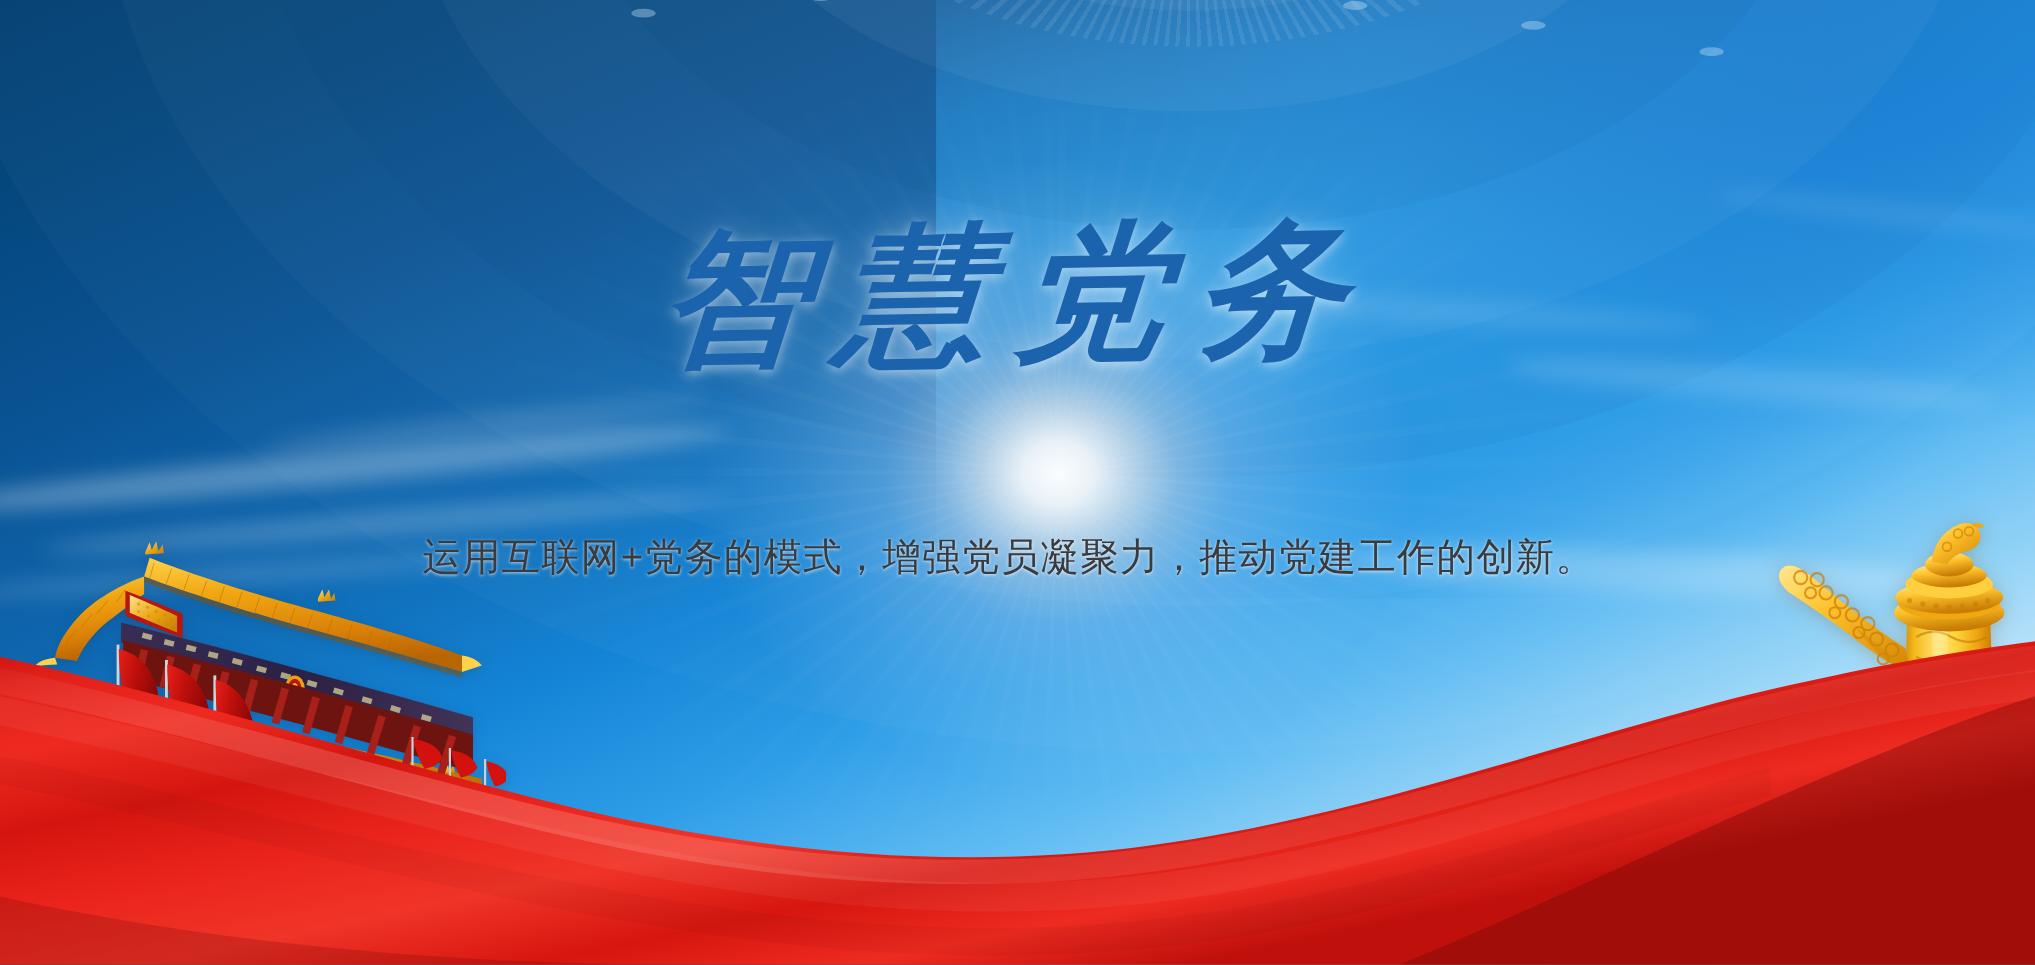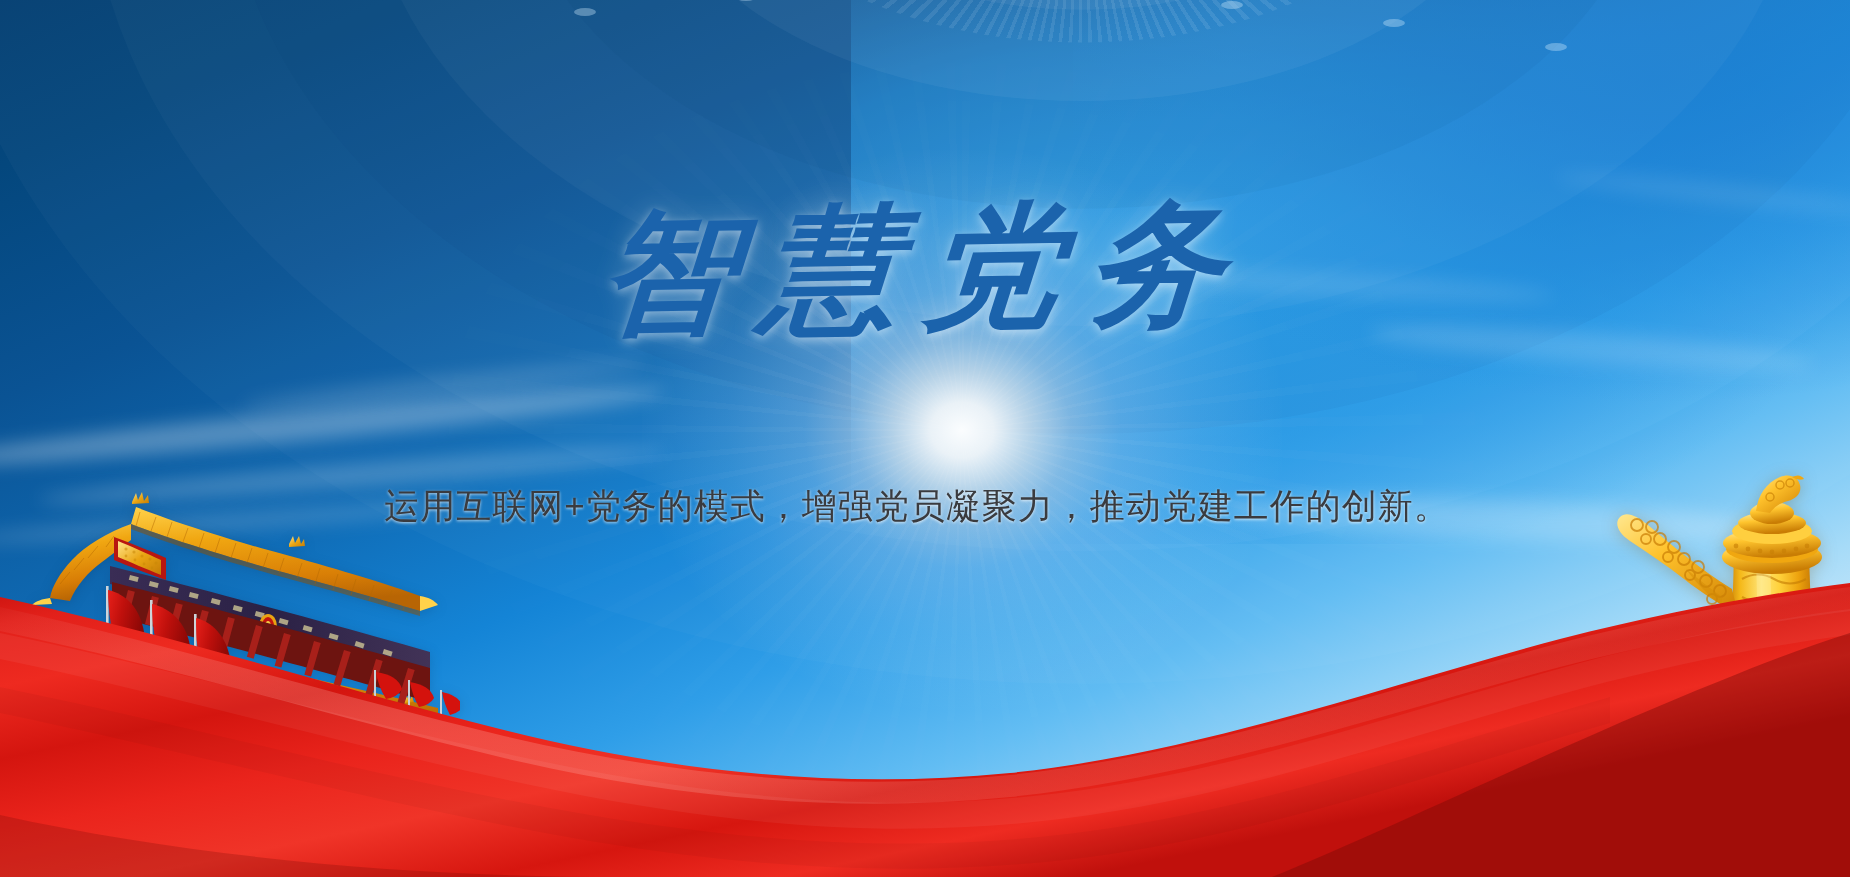--- a/index.html
+++ b/index.html
@@ -129,21 +129,21 @@
     line-height:1.05;
     color:#1b63ac;
     text-shadow:0 3px 10px rgba(255,255,255,.45), 0 0 28px rgba(255,255,255,.25);
     transform:skewX(-5deg) rotate(-1deg);
     -webkit-user-select:none;
   }
 
   
   .subtitle-wrap{
     position:absolute; left:0; right:16px; top:483px;
-    text-align:center; z-index:30;
+    text-align:center; z-index:30;font-family:Liberation Mono, monospace;
   }
   .subtitle{
     display:inline-block;
     font-size:35px;
     font-weight:400;
     letter-spacing:1px;
     color:#3a3b3f;
     text-shadow:0 1px 3px rgba(255,255,255,.75);
   }
 

